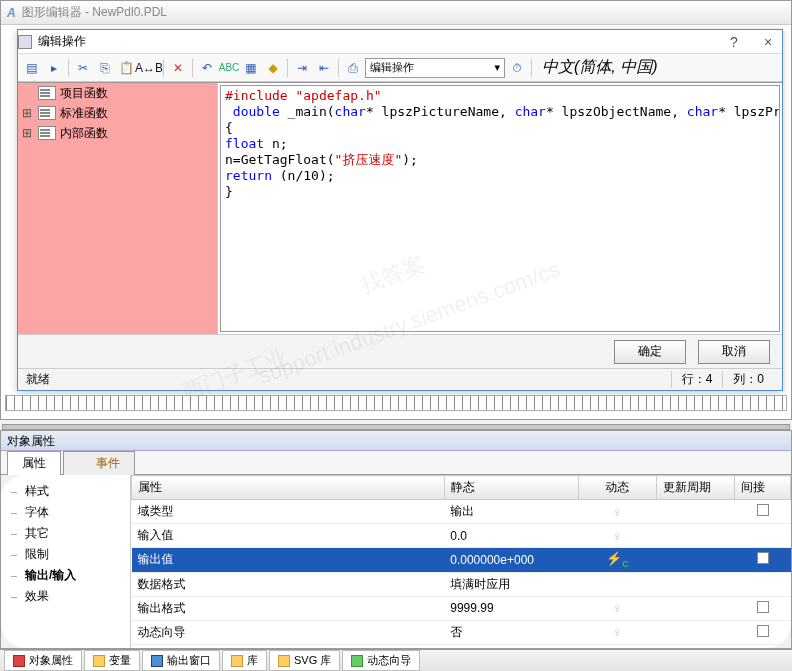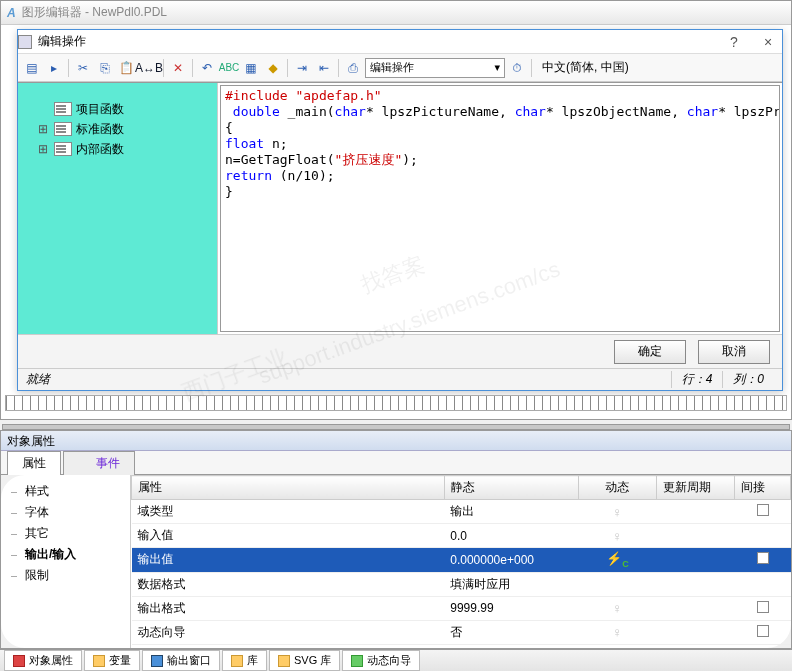--- a/index.html
+++ b/index.html
@@ -12,50 +12,50 @@
 .dialog { position: absolute; top: 28px; left: 16px; right: 8px; bottom: 28px; background: #fff; border: 1px solid #4a90d9; box-shadow: 0 2px 8px rgba(0,0,0,.2); display: flex; flex-direction: column; }
 .dialog-titlebar { height: 24px; background: #fff; border-bottom: 1px solid #ddd; display: flex; align-items: center; padding: 0 0; gap: 6px; }
 .dialog-titlebar .title-icon { width: 14px; height: 14px; border: 1px solid #888; background: #dde; }
 .dialog-titlebar .spacer { flex: 1; }
 .dialog-titlebar .winbtn { width: 28px; text-align: center; color: #555; cursor: pointer; font-size: 14px; }
 
 .toolbar { height: 28px; border-bottom: 1px solid #ccc; display: flex; align-items: center; padding: 0 4px; gap: 2px; background: #f8f8f8; }
 .tb-btn { width: 20px; height: 20px; display: flex; align-items: center; justify-content: center; color: #2a5db0; cursor: pointer; border-radius: 2px; font-size: 12px; }
 .tb-sep { width: 1px; height: 18px; background: #ccc; margin: 0 2px; }
 .tb-combo { flex: 0 0 140px; height: 20px; border: 1px solid #999; background: #fff; padding: 0 4px; display: flex; align-items: center; justify-content: space-between; font-size: 11px; }
-.tb-text { padding: 0 6px; font-size: 12px; }
+.tb-text { padding: 0 6px; font-size: 16px; font-style: italic; }
 
 .dialog-body { flex: 1; display: flex; border-top: 1px solid #999; }
-.tree-pane { width: 200px; border-right: 1px solid #ccc; padding: 16px; background: #5eead4; }
+.tree-pane { width: 200px; border-right: 1px solid #ccc; padding: 0; background: #fca5a5; }
 .tree-item { display: flex; align-items: center; gap: 4px; height: 20px; padding-left: 4px; }
 .tree-item .expander { width: 12px; color: #555; }
 .tree-item .folder-icon { width: 18px; height: 14px; background: #fff; border: 1px solid #888; position: relative; }
 .tree-item .folder-icon::after { content:""; position:absolute; top:2px; left:1px; width:10px; height:2px; background:#888; box-shadow: 0 3px 0 #888, 0 6px 0 #888; }
 
 .code-pane { flex: 1; background: #fff; border: 1px solid #999; margin: 2px; padding: 2px 4px; font-family: Consolas, monospace; font-size: 13px; white-space: pre; overflow: auto; line-height: 16px; }
 .code-pane .dir { color: #cc0000; }
 .code-pane .kw { color: #0000ff; }
 .code-pane .str { color: #cc0000; }
 
 .dialog-footer { height: 34px; border-top: 1px solid #ccc; display: flex; align-items: center; justify-content: flex-end; gap: 12px; padding: 0 12px; background: #f4f4f4; }
 .btn { min-width: 72px; height: 24px; border: 1px solid #888; background: linear-gradient(#fff,#e6e6e6); cursor: pointer; font-size: 12px; }
 
-.statusbar { height: 22px; border-top: 1px solid #ccc; display: flex; align-items: center; padding: 0 8px; font-size: 12px; background: #f4f4f4; font-style: italic; }
+.statusbar { height: 22px; border-top: 1px solid #ccc; display: flex; align-items: center; padding: 0 8px; font-size: 12px; background: #f4f4f4; }
 .statusbar .spacer { flex: 1; }
 .statusbar .cell { padding: 0 10px; border-left: 1px solid #ccc; }
 
 .ruler { position: absolute; left: 4px; right: 4px; bottom: 8px; height: 16px; background: repeating-linear-gradient(90deg,#888 0,#888 1px,#fff 1px,#fff 8px); border: 1px solid #aaa; }
 
 .splitter { position: absolute; top: 424px; left: 2px; right: 2px; height: 6px; background: #c8c8c8; border: 1px solid #999; }
 
 .props-panel { position: absolute; top: 430px; left: 0; right: 0; bottom: 22px; background: #f0f0f0; border: 1px solid #999; display: flex; flex-direction: column; }
 .props-title { height: 20px; padding: 2px 6px; background: linear-gradient(#e8eef7,#d0dcef); border-bottom: 1px solid #aac; font-size: 12px; }
 .tabstrip { height: 24px; display: flex; align-items: flex-end; padding-left: 6px; background: #f6f6f6; border-bottom: 1px solid #999; }
 .tab { padding: 3px 14px; border: 1px solid #999; border-bottom: none; background: #fff; margin-right: 2px; font-size: 12px; cursor: pointer; position: relative; top: 1px; }
-.tab.inactive { background: #eee; color: #6d28d9; padding-left: 32px; }
+.tab.inactive { background: #eee; color: #a16207; padding-left: 32px; }
 
 .props-body { flex: 1; display: flex; background: #fff; border-radius: 24px; }
 .cat-tree { width: 130px; border-right: 1px solid #ccc; padding: 6px 0; }
 .cat-item { padding: 2px 8px 2px 24px; font-size: 12px; position: relative; cursor: pointer; }
 .cat-item::before { content:""; position:absolute; left:10px; top:50%; width:6px; height:1px; background:#aaa; }
 .cat-item.selected { font-weight: bold; }
 
 .props-table { flex: 1; overflow: auto; }
 .props-table table { width: 100%; border-collapse: collapse; font-size: 12px; }
 .props-table th { background: linear-gradient(#fff,#e6e6e6); border: 1px solid #ccc; padding: 3px 6px; text-align: left; font-weight: normal; }
@@ -175,22 +175,23 @@
   <div class="props-title">对象属性</div>
   <div class="tabstrip">
     <div class="tab">属性</div>
     <div class="tab inactive">事件</div>
   </div>
   <div class="props-body">
     <div class="cat-tree">
       <div class="cat-item">样式</div>
       <div class="cat-item">字体</div>
       <div class="cat-item">其它</div>
+      <div class="cat-item">限制</div>
       <div class="cat-item selected">输出/输入</div>
-      <div class="cat-item">限制</div>
+      <div class="cat-item">效果</div>
     </div>
     <div class="props-table">
       <table>
         <thead>
             <tr>
           <th style="width:280px">属性</th>
           <th style="width:120px">静态</th>
           <th style="width:70px;text-align:center">动态</th>
           <th style="width:70px">更新周期</th>
           <th style="width:50px;text-align:left">间接</th>

